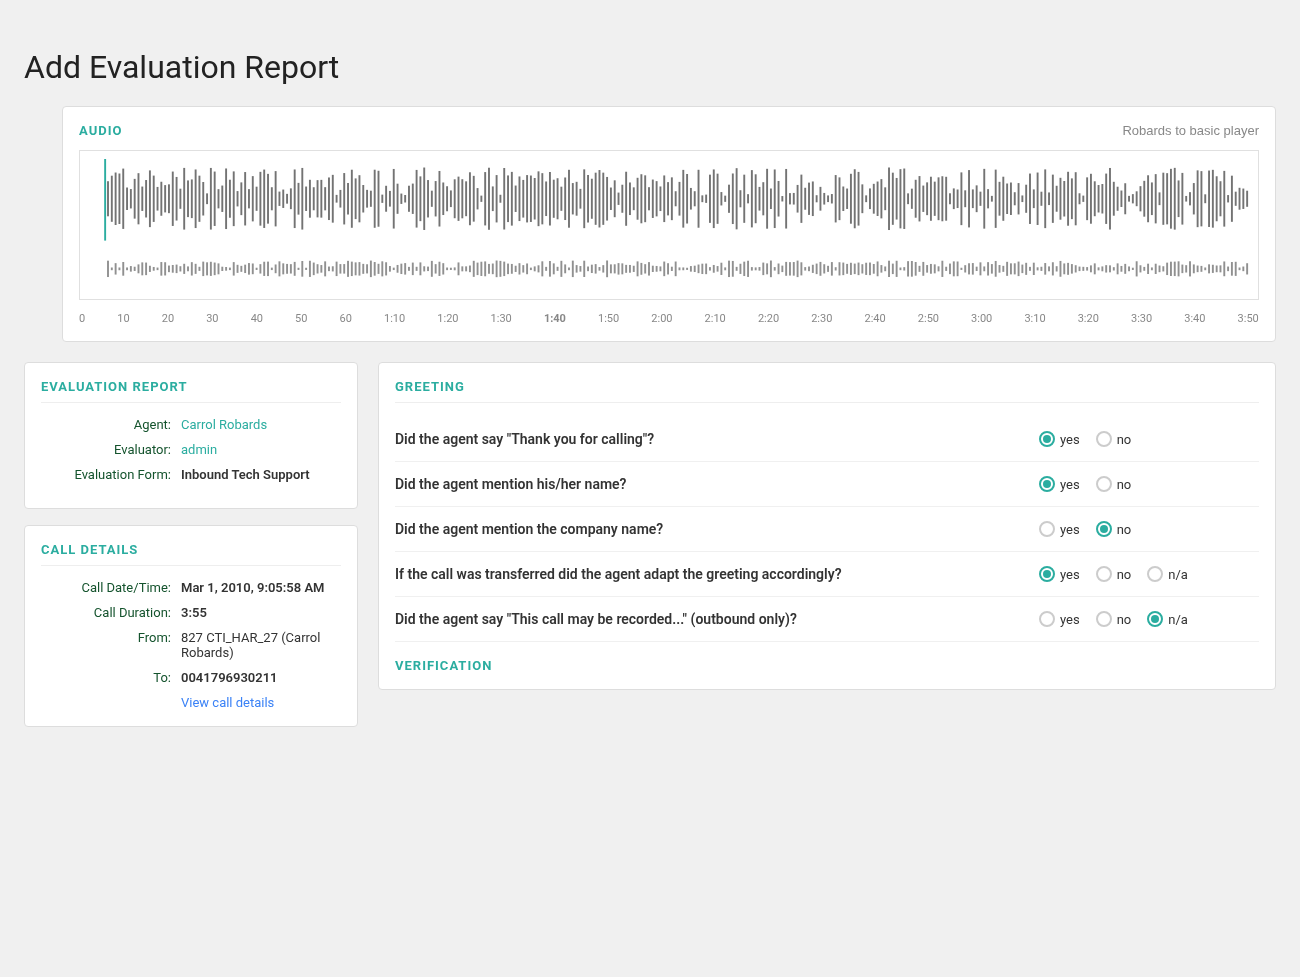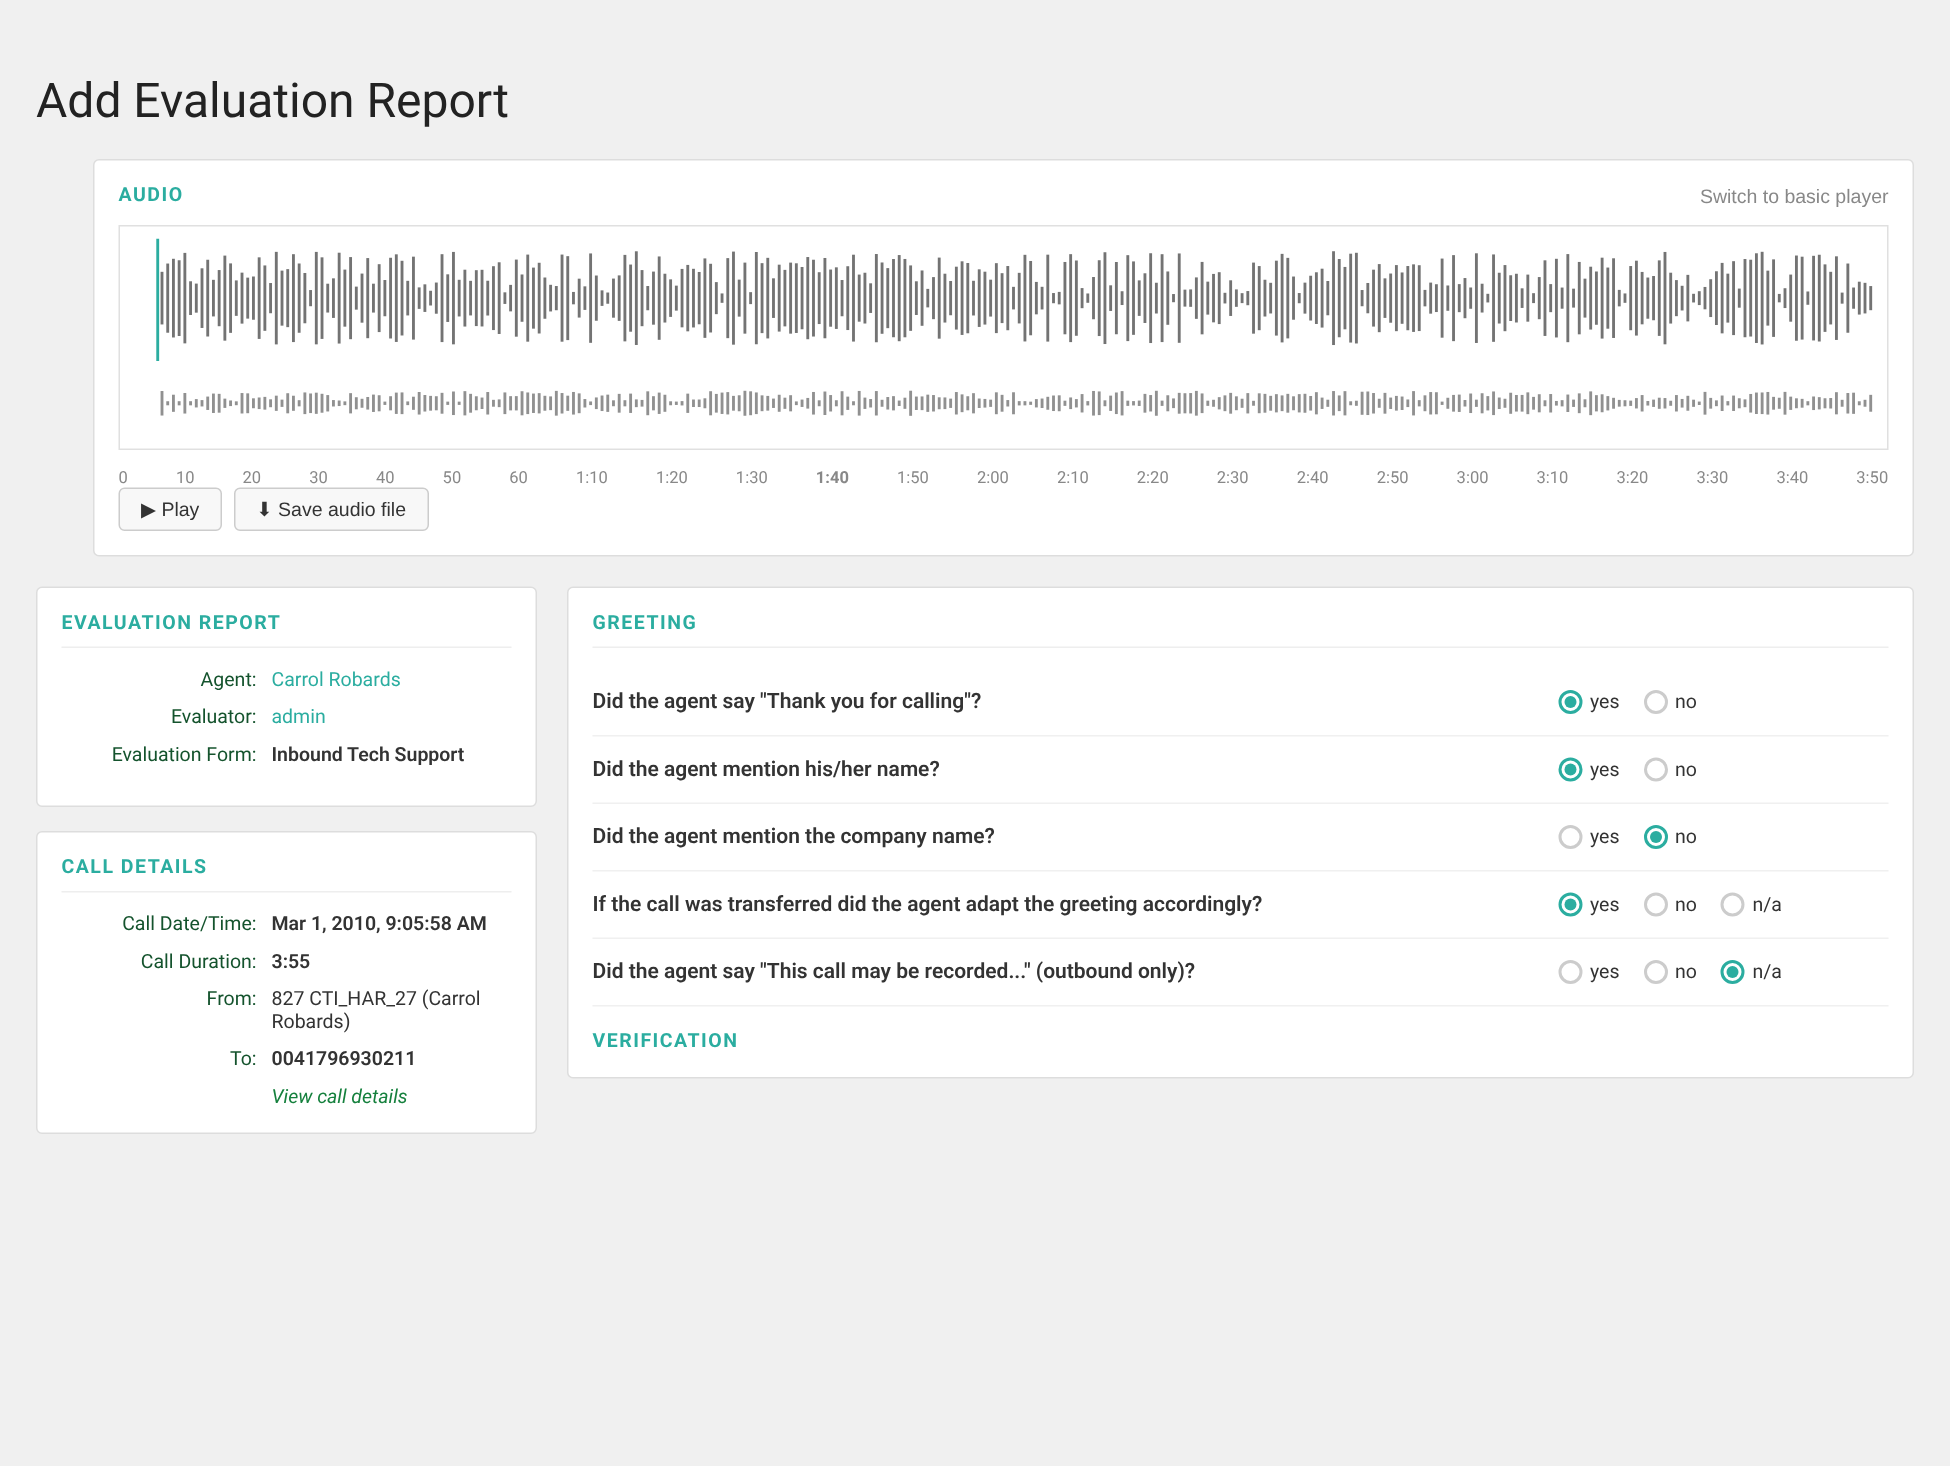--- a/index.html
+++ b/index.html
@@ -139,28 +139,27 @@
     }
     .info-value.link {
       color: #2bada0;
       cursor: pointer;
       text-decoration: none;
     }
     .info-value.bold {
       font-weight: 600;
     }
     .view-details-link {
-      color: #15803d;
+      color: #3b82f6;
       cursor: pointer;
       font-size: 13px;
       text-decoration: none;
       margin-left: 140px;
       display: block;
       margin-top: 4px;
-      font-style: italic;
     }
 
     
     .right-panel {
       flex: 1;
       background: #fff;
       border: 1px solid #ddd;
       border-radius: 4px;
       padding: 16px;
     }
@@ -244,21 +243,21 @@
   </style>
 </head>
 <body>
 
 <div class="page">
   <h1 class="page-title">Add Evaluation Report</h1>
 
   <div class="audio-section">
     <div class="section-header">
       <span class="section-title">AUDIO</span>
-      <button class="switch-player-btn">Switch to basic player</button>
+      <button class="switch-player-btn">Robards to basic player</button>
     </div>
 
     <div class="waveform-container">
       <svg class="waveform-svg" viewBox="0 0 1220 130" preserveAspectRatio="none">
           <line x1="18" y1="0" x2="18" y2="78" stroke="#2bada0" stroke-width="2"></line>
           <rect x="20" y="21.23175166202418" width="2" height="33.53649667595164" fill="#444" opacity="0.75"></rect>
           <rect x="20" y="97.1885582148534" width="2" height="15.622883570293197" fill="#555" opacity="0.65"></rect>
           <rect x="24" y="15.957948986204428" width="2" height="44.08410202759114" fill="#444" opacity="0.75"></rect>
           <rect x="24" y="103.70872300062638" width="2" height="2.582553998747244" fill="#555" opacity="0.65"></rect>
           <rect x="28" y="12.925075883129466" width="2" height="50.14984823374107" fill="#444" opacity="0.75"></rect>
@@ -880,24 +879,20 @@
         <span style="font-size: 11px; color: rgb(136, 136, 136);">2:40</span>
         <span style="font-size: 11px; color: rgb(136, 136, 136);">2:50</span>
         <span style="font-size: 11px; color: rgb(136, 136, 136);">3:00</span>
         <span style="font-size: 11px; color: rgb(136, 136, 136);">3:10</span>
         <span style="font-size: 11px; color: rgb(136, 136, 136);">3:20</span>
         <span style="font-size: 11px; color: rgb(136, 136, 136);">3:30</span>
         <span style="font-size: 11px; color: rgb(136, 136, 136);">3:40</span>
         <span style="font-size: 11px; color: rgb(136, 136, 136);">3:50</span>
       </div>
 
-    <div class="audio-controls">
-      <button class="btn">▶ Play</button>
-      <button class="btn">⬇ Save audio file</button>
-    </div>
   </div>
 
   <div class="main-row">
 
     <div class="left-panel">
 
       <div class="card">
         <div class="card-title">EVALUATION REPORT</div>
         <div class="info-row">
           <span class="info-label">Agent:</span>

